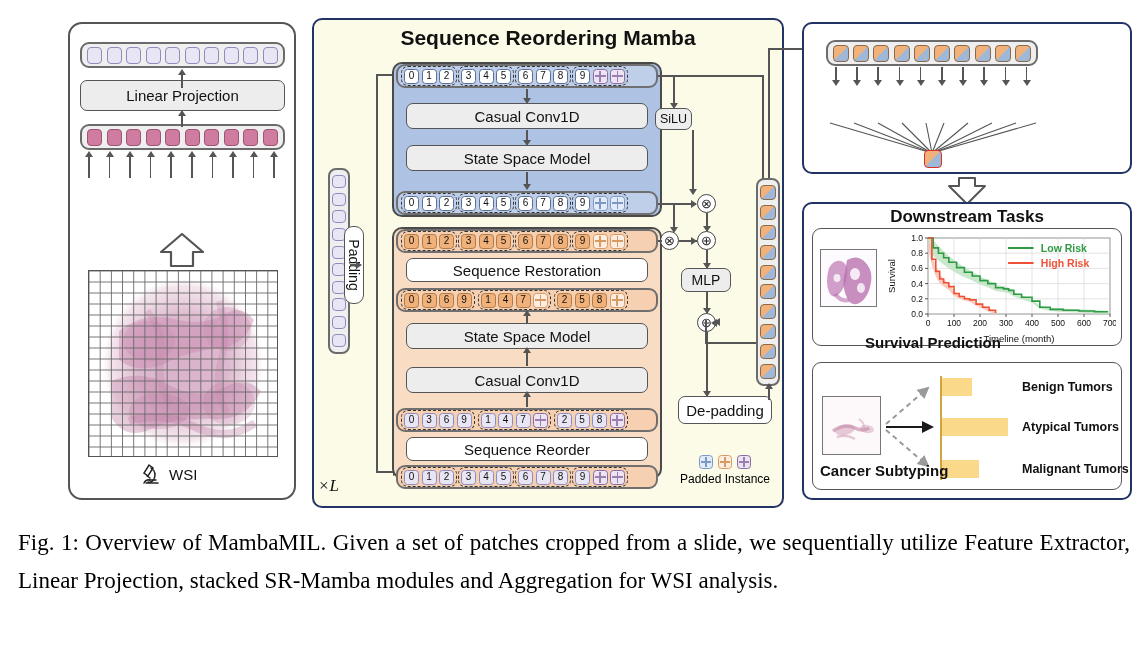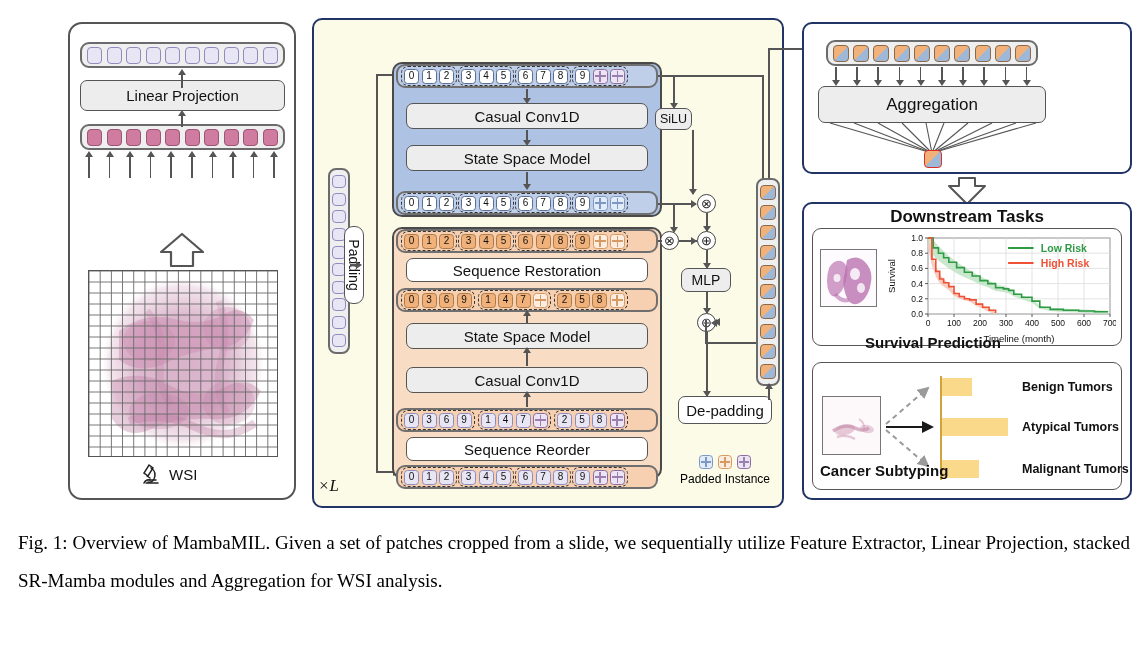--- a/index.html
+++ b/index.html
@@ -122,21 +122,21 @@
   .ah-down { border-left:4px solid transparent; border-right:4px solid transparent; border-top:6px solid #555; }
   .ah-up   { border-left:4px solid transparent; border-right:4px solid transparent; border-bottom:6px solid #555; }
   .ah-right{ border-top:4px solid transparent; border-bottom:4px solid transparent; border-left:6px solid #555; }
 
   
   .blockarrow { position:absolute; }
 
   .caption {
     position:absolute; left:18px; top:524px; width:1112px;
     font-family:"Liberation Serif", serif;
-    font-size:19px; line-height:38px; color:#000;
+    font-size:23px; line-height:38px; color:#000;
     text-align:justify; text-justify:inter-word;
   }
 
   .vert-label {
     position:absolute;
     transform:rotate(90deg);
     transform-origin:center center;
     white-space:nowrap;
     font-size:14px;
   }
@@ -288,20 +288,21 @@
         <path d="M6 21 h12"></path>
         <path d="M9 18 h7"></path>
         <path d="M4 21 q2 -4 6 -3"></path>
       </g>
     </svg>
     <span style="font-size:15px;">WSI</span>
   </div>
 
   <div class="panel-blueborder" style="left:312px; top:18px; width:472px; height:490px; background:#fcfbe8;">
   </div>
+  <div class="label-plain" style="left:312px; top:26px; width:472px; text-align:center; font-size:21px; font-weight:bold;">Sequence Reordering Mamba</div>
 
   <div style="position:absolute; left:328px; top:168px; width:22px; height:186px; border:2px solid #6b6b6b; border-radius:8px; background:#efefef; display:flex; flex-direction:column; align-items:center; justify-content:space-around; padding:3px 0;">
   <div class="tile" style="width: 14px; height: 13px; background: rgb(232, 230, 245); border-color: rgb(143, 139, 189);"></div>
       <div class="tile" style="width: 14px; height: 13px; background: rgb(232, 230, 245); border-color: rgb(143, 139, 189);"></div>
       <div class="tile" style="width: 14px; height: 13px; background: rgb(232, 230, 245); border-color: rgb(143, 139, 189);"></div>
       <div class="tile" style="width: 14px; height: 13px; background: rgb(232, 230, 245); border-color: rgb(143, 139, 189);"></div>
       <div class="tile" style="width: 14px; height: 13px; background: rgb(232, 230, 245); border-color: rgb(143, 139, 189);"></div>
       <div class="tile" style="width: 14px; height: 13px; background: rgb(232, 230, 245); border-color: rgb(143, 139, 189);"></div>
       <div class="tile" style="width: 14px; height: 13px; background: rgb(232, 230, 245); border-color: rgb(143, 139, 189);"></div>
       <div class="tile" style="width: 14px; height: 13px; background: rgb(232, 230, 245); border-color: rgb(143, 139, 189);"></div>
@@ -615,23 +616,20 @@
       <div class="arrowhead ah-down" style="left: 938px; top: 80px;"></div>
       <div class="ln lnv" style="left: 962.2px; top: 67px; height: 15px;"></div>
       <div class="arrowhead ah-down" style="left: 959.2px; top: 80px;"></div>
       <div class="ln lnv" style="left: 983.4px; top: 67px; height: 15px;"></div>
       <div class="arrowhead ah-down" style="left: 980.4px; top: 80px;"></div>
       <div class="ln lnv" style="left: 1004.6px; top: 67px; height: 15px;"></div>
       <div class="arrowhead ah-down" style="left: 1001.6px; top: 80px;"></div>
       <div class="ln lnv" style="left: 1025.8px; top: 67px; height: 15px;"></div>
       <div class="arrowhead ah-down" style="left: 1022.8px; top: 80px;"></div>
     </div>
-  <div class="box" style="left:818px; top:86px; width:228px; height:37px; font-size:17px;">
-    <span>Aggregation</span>
-  </div>
   <svg style="position:absolute; left:818px; top:122px;" width="228" height="34" viewBox="0 0 228 34">
     <g stroke="#555" stroke-width="1.1" fill="none">
       <line x1="12" y1="1" x2="114" y2="31"></line>
         <line x1="36" y1="1" x2="114" y2="31"></line>
       <line x1="60" y1="1" x2="114" y2="31"></line>
         <line x1="84" y1="1" x2="114" y2="31"></line>
       <line x1="108" y1="1" x2="114" y2="31"></line>
         <line x1="126" y1="1" x2="114" y2="31"></line>
       <line x1="150" y1="1" x2="114" y2="31"></line>
         <line x1="174" y1="1" x2="114" y2="31"></line>

